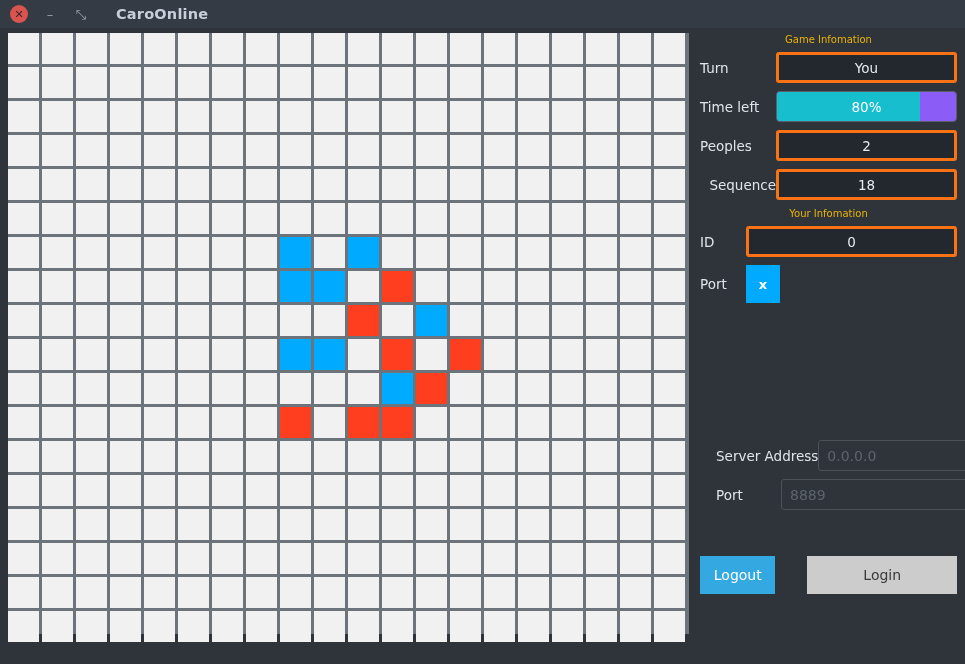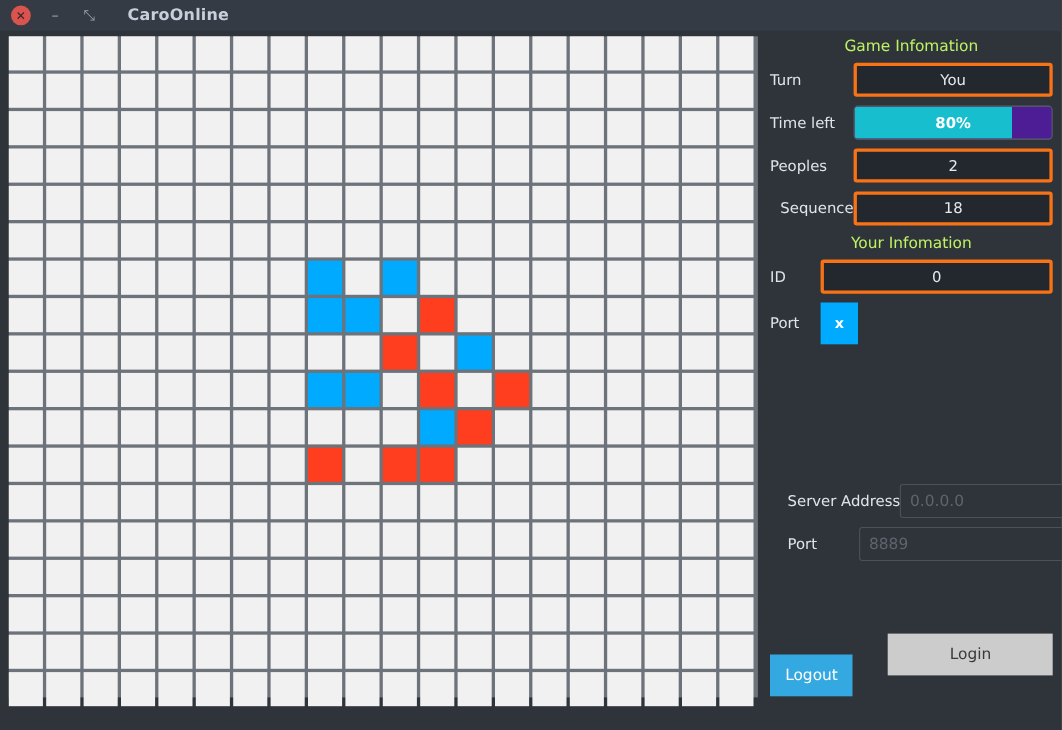--- a/index.html
+++ b/index.html
@@ -83,22 +83,22 @@
     position: absolute;
     left: 692px;
     top: 28px;
     width: 273px;
     height: 636px;
     box-sizing: border-box;
     padding: 0 8px;
   }
   .section-title {
     text-align: center;
-    font-size: 14px;
-    color: #bef264;
+    font-size: 10px;
+    color: #eab308;
     margin-top: 6px;
     margin-bottom: 7px;
   }
   .row {
     display: flex;
     align-items: center;
     margin-bottom: 8px;
     height: 31px;
   }
   .row .lbl {
@@ -118,26 +118,25 @@
     display: flex;
     align-items: center;
     justify-content: center;
     font-family: "DejaVu Sans", "Liberation Sans", sans-serif;
   }
   
   .progress {
     flex: 1 1 auto;
     height: 31px;
     box-sizing: border-box;
-    background: #4c1d95;
+    background: #8b5cf6;
     border: 1px solid #5a6069;
     border-radius: 4px;
     position: relative;
     overflow: hidden;
-    font-weight: bold;
   }
   .progress .bar {
     position: absolute;
     left: 0; top: 0; bottom: 0;
     background: #16bece;
   }
   .progress .ptext {
     position: absolute;
     left: 0; right: 0; top: 0; bottom: 0;
     display: flex;
@@ -195,21 +194,20 @@
   }
   #logout-button {
     width: 78px;
     height: 38px;
     background: #34a8e0;
     color: #ffffff;
     border: none;
     font-size: 14px;
     font-family: "DejaVu Sans", "Liberation Sans", sans-serif;
     cursor: pointer;
-    margin-top: 39px;
   }
   #login-button {
     width: 155px;
     height: 38px;
     margin-left: 32px;
     background: #cccccc;
     color: #3a3a3a;
     border: none;
     font-size: 14px;
     font-family: "DejaVu Sans", "Liberation Sans", sans-serif;

